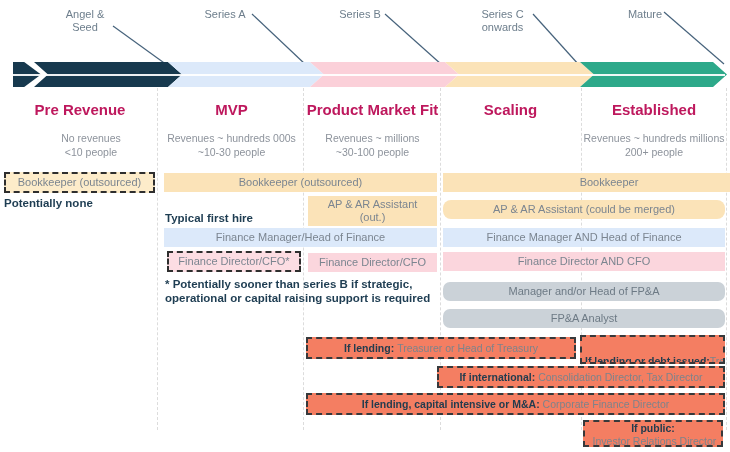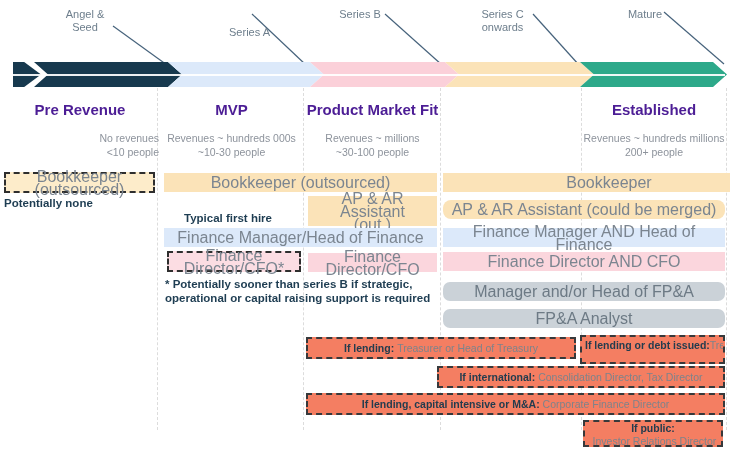--- a/index.html
+++ b/index.html
@@ -25,26 +25,26 @@
   .seg-teal { background:#2da98a; }
   .band-stripe { position:absolute; left:13px; top:73.5px; width:712px; height:2px;
                  background:rgba(255,255,255,.92); }
 
   
   .colsep { position:absolute; top:88px; height:342px; width:0;
             border-left:1px dashed #dcdcdc; }
 
   
   .col-title { position:absolute; top:101px; font-size:15px; font-weight:bold;
-               color:#4c1d95; text-align:center; }
+               color:#be185d; text-align:center; }
   .col-sub { position:absolute; top:131px; font-size:10.5px; line-height:14px;
              color:#8d939c; text-align:center; white-space:pre-line; }
 
   
-  .bar { position:absolute; height:19px; font-size:16px; color:#7b8590;
+  .bar { position:absolute; height:19px; font-size:11px; color:#7b8590;
          display:flex; align-items:center; justify-content:center; text-align:center;
          white-space:pre-line; line-height:13px; }
   .bar-yellow { background:#fbe3b8; }
   .bar-blue { background:#dce9fa; }
   .bar-pink { background:#fbd6dd; }
   .bar-gray { background:#cbd2d8; color:#6d7a85;border-radius:7px; }
   .box-dashed { border:2px dashed #2e2e2e; }
   .box-cream { background:#fdecca; }
   .box-pinkd { background:#fcdde3; }
 
@@ -52,38 +52,38 @@
   .note { position:absolute; font-size:11.5px; font-weight:bold; color:#1e3d52;
           line-height:14px; white-space:pre-line; }
 
   
   .cond { position:absolute; background:#f47e62; border:2px dashed #37393b;
           font-size:10.5px; line-height:13px; color:#7d838b;
           display:flex; align-items:center; justify-content:center; text-align:center;
           flex-wrap:wrap; overflow:hidden; padding:0 3px; }
   .cond .pfx { font-weight:bold; color:#233c4e; white-space:pre-wrap; }
   .cond .rest { white-space:pre-wrap;text-align:center; }
-  .cond.stack { flex-direction:column; justify-content:flex-start; padding-top:2px; }
+  .cond.stack { flex-direction:column; justify-content:flex-start; padding-top:18px; }
 </style>
 </head>
 <body>
 
 <div class="canvas">
 
   <svg class="connectors" width="730" height="452">
     <line x1="113" y1="26" x2="167" y2="65" stroke="#47637c" stroke-width="1.2"></line>
     <line x1="252" y1="14" x2="306" y2="65" stroke="#47637c" stroke-width="1.2"></line>
     <line x1="385" y1="14" x2="442" y2="65" stroke="#47637c" stroke-width="1.2"></line>
     <line x1="533" y1="14" x2="579" y2="65" stroke="#47637c" stroke-width="1.2"></line>
     <line x1="664" y1="12" x2="724" y2="64" stroke="#47637c" stroke-width="1.2"></line>
   </svg>
 
   <div class="stage-label" style="left:40px; top:8px; width:90px;">Angel &amp;
 Seed</div>
-  <div class="stage-label" style="left:180px; top:26px; width:90px;text-align:right;">Series A</div>
+  <div class="stage-label" style="left:180px; top:8px; width:90px;">Series A</div>
   <div class="stage-label" style="left:315px; top:8px; width:90px;">Series B</div>
   <div class="stage-label" style="left:455px; top:8px; width:95px;">Series C
 onwards</div>
   <div class="stage-label" style="left:600px; top:8px; width:90px;">Mature</div>
 
   <div class="seg-lead seg-navy" style="left:13px; width:28px;"></div>
   <div class="seg seg-navy" style="left:34px;  width:148px;"></div>
   <div class="seg seg-blue" style="left:168px; width:156px;"></div>
   <div class="seg seg-pink" style="left:310px; width:149px;"></div>
   <div class="seg seg-yellow" style="left:445px; width:149px;"></div>
@@ -92,40 +92,41 @@
 
   <div class="colsep" style="left:157px;"></div>
   <div class="colsep" style="left:303px;"></div>
   <div class="colsep" style="left:440px;"></div>
   <div class="colsep" style="left:581px;"></div>
   <div class="colsep" style="left:726px;"></div>
 
   <div class="col-title" style="left:4px; width:152px;">Pre Revenue</div>
   <div class="col-title" style="left:160px; width:143px;">MVP</div>
   <div class="col-title" style="left:305px; width:135px;">Product Market Fit</div>
+  <div class="col-title" style="left:441px; width:139px;">Scaling</div>
   <div class="col-title" style="left:580px; width:148px;">Established</div>
 
-  <div class="col-sub" style="left:7px; width:152px;text-align:right;">No revenues
+  <div class="col-sub" style="left:15px; width:152px;">No revenues
 &lt;10 people</div>
   <div class="col-sub" style="left:160px; width:143px;">Revenues ~ hundreds 000s
 ~10-30 people</div>
   <div class="col-sub" style="left:305px; width:135px;">Revenues ~ millions
 ~30-100 people</div>
   <div class="col-sub" style="left:578px; width:152px;">Revenues ~ hundreds millions
 200+ people</div>
 
   <div class="bar box-cream box-dashed" style="left:4px; top:172px; width:151px; height:21px;">Bookkeeper (outsourced)</div>
   <div class="bar bar-yellow" style="left:164px; top:173px; width:273px;">Bookkeeper (outsourced)</div>
   <div class="bar bar-yellow" style="left:443px; top:173px; width:332px;">Bookkeeper</div>
   <div class="note" style="left:4px; top:196px;">Potentially none</div>
 
   <div class="bar bar-yellow" style="left:308px; top:196px; width:129px; height:30px;">AP &amp; AR Assistant
 (out.)</div>
   <div class="bar bar-yellow" style="left:443px; top:200px; width:282px;border-radius:8px;">AP &amp; AR Assistant (could be merged)</div>
-  <div class="note" style="left:165px; top:211px;margin-left:19px;">Typical first hire</div>
+  <div class="note" style="left:165px; top:211px;">Typical first hire</div>
 
   <div class="bar bar-blue" style="left:164px; top:228px; width:273px;">Finance Manager/Head of Finance</div>
   <div class="bar bar-blue" style="left:443px; top:228px; width:282px;">Finance Manager AND Head of Finance</div>
 
   <div class="bar box-pinkd box-dashed" style="left:167px; top:251px; width:134px; height:21px;">Finance Director/CFO*</div>
   <div class="bar bar-pink" style="left:308px; top:253px; width:129px;">Finance Director/CFO</div>
   <div class="bar bar-pink" style="left:443px; top:252px; width:282px;">Finance Director AND CFO</div>
   <div class="note" style="left:165px; top:277px; width:285px;">* Potentially sooner than series B if strategic,
 operational or capital raising support is required</div>
 

